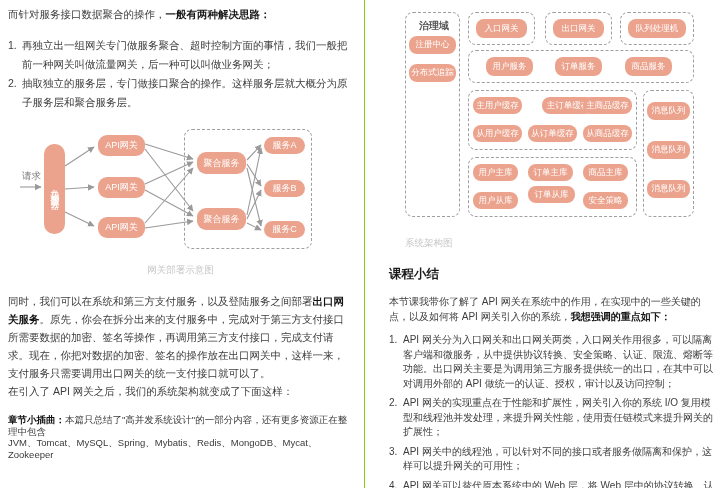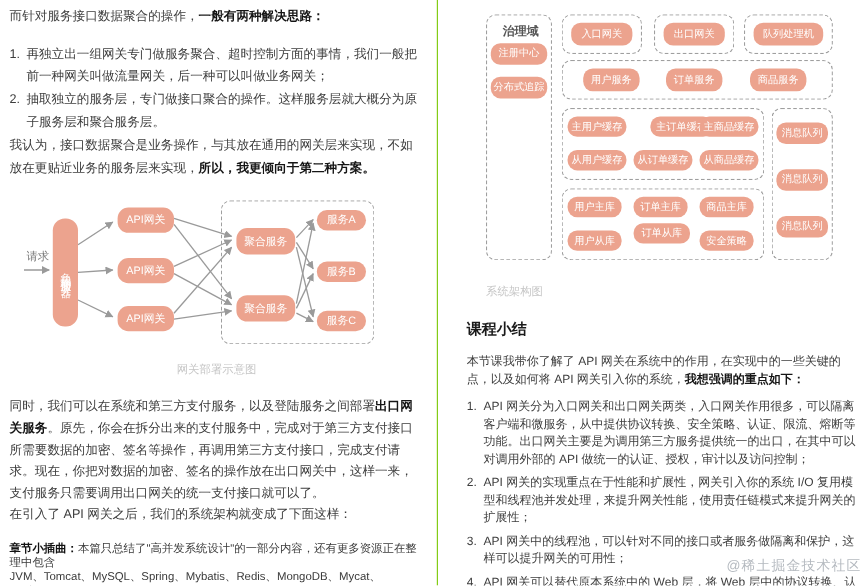--- a/index.html
+++ b/index.html
@@ -54,21 +54,20 @@
       <div class="item">
         <span class="num">1.</span>
         <span>再独立出一组网关专门做服务聚合、超时控制方面的事情，我们一般把前一种网关叫做流量网关，后一种可以叫做业务网关；</span>
       </div>
       <div class="item">
         <span class="num">2.</span>
         <span>抽取独立的服务层，专门做接口聚合的操作。这样服务层就大概分为原子服务层和聚合服务层。</span>
       </div>
     </div>
 
-    <p class="body"><span>我认为，接口数据聚合是业务操作，与其放在通用的网关层来实现，不如放在更贴近业务的服务层来实现，</span><b>所以，我更倾向于第二种方案。</b></p>
 
     <div class="diagram1">
       <svg class="arrows" width="345" height="130">
         <defs>
           <marker id="ah" markerWidth="7" markerHeight="7" refX="5.5" refY="3" orient="auto">
             <path d="M0,0 L6,3 L0,6 z" fill="#9a9a9a"></path>
           </marker>
         </defs>
         <g stroke="#9a9a9a" stroke-width="1.1" marker-end="url(#ah)">
           <line x1="12" y1="59" x2="33" y2="59"></line>
@@ -174,15 +173,14 @@
       <div class="item">
         <span class="num">3.</span>
         <span>API 网关中的线程池，可以针对不同的接口或者服务做隔离和保护，这样可以提升网关的可用性；</span>
       </div>
       <div class="item">
         <span class="num">4.</span>
         <span>API 网关可以替代原本系统中的 Web 层，将 Web 层中的协议转换、认证、限流等功能挪入到 API 网关中，将服务聚合的逻辑下沉到服务层。</span>
       </div>
     </div>
 
-    <div class="watermark">@稀土掘金技术社区</div>
   </div>
 </div>
 
 </body></html>

